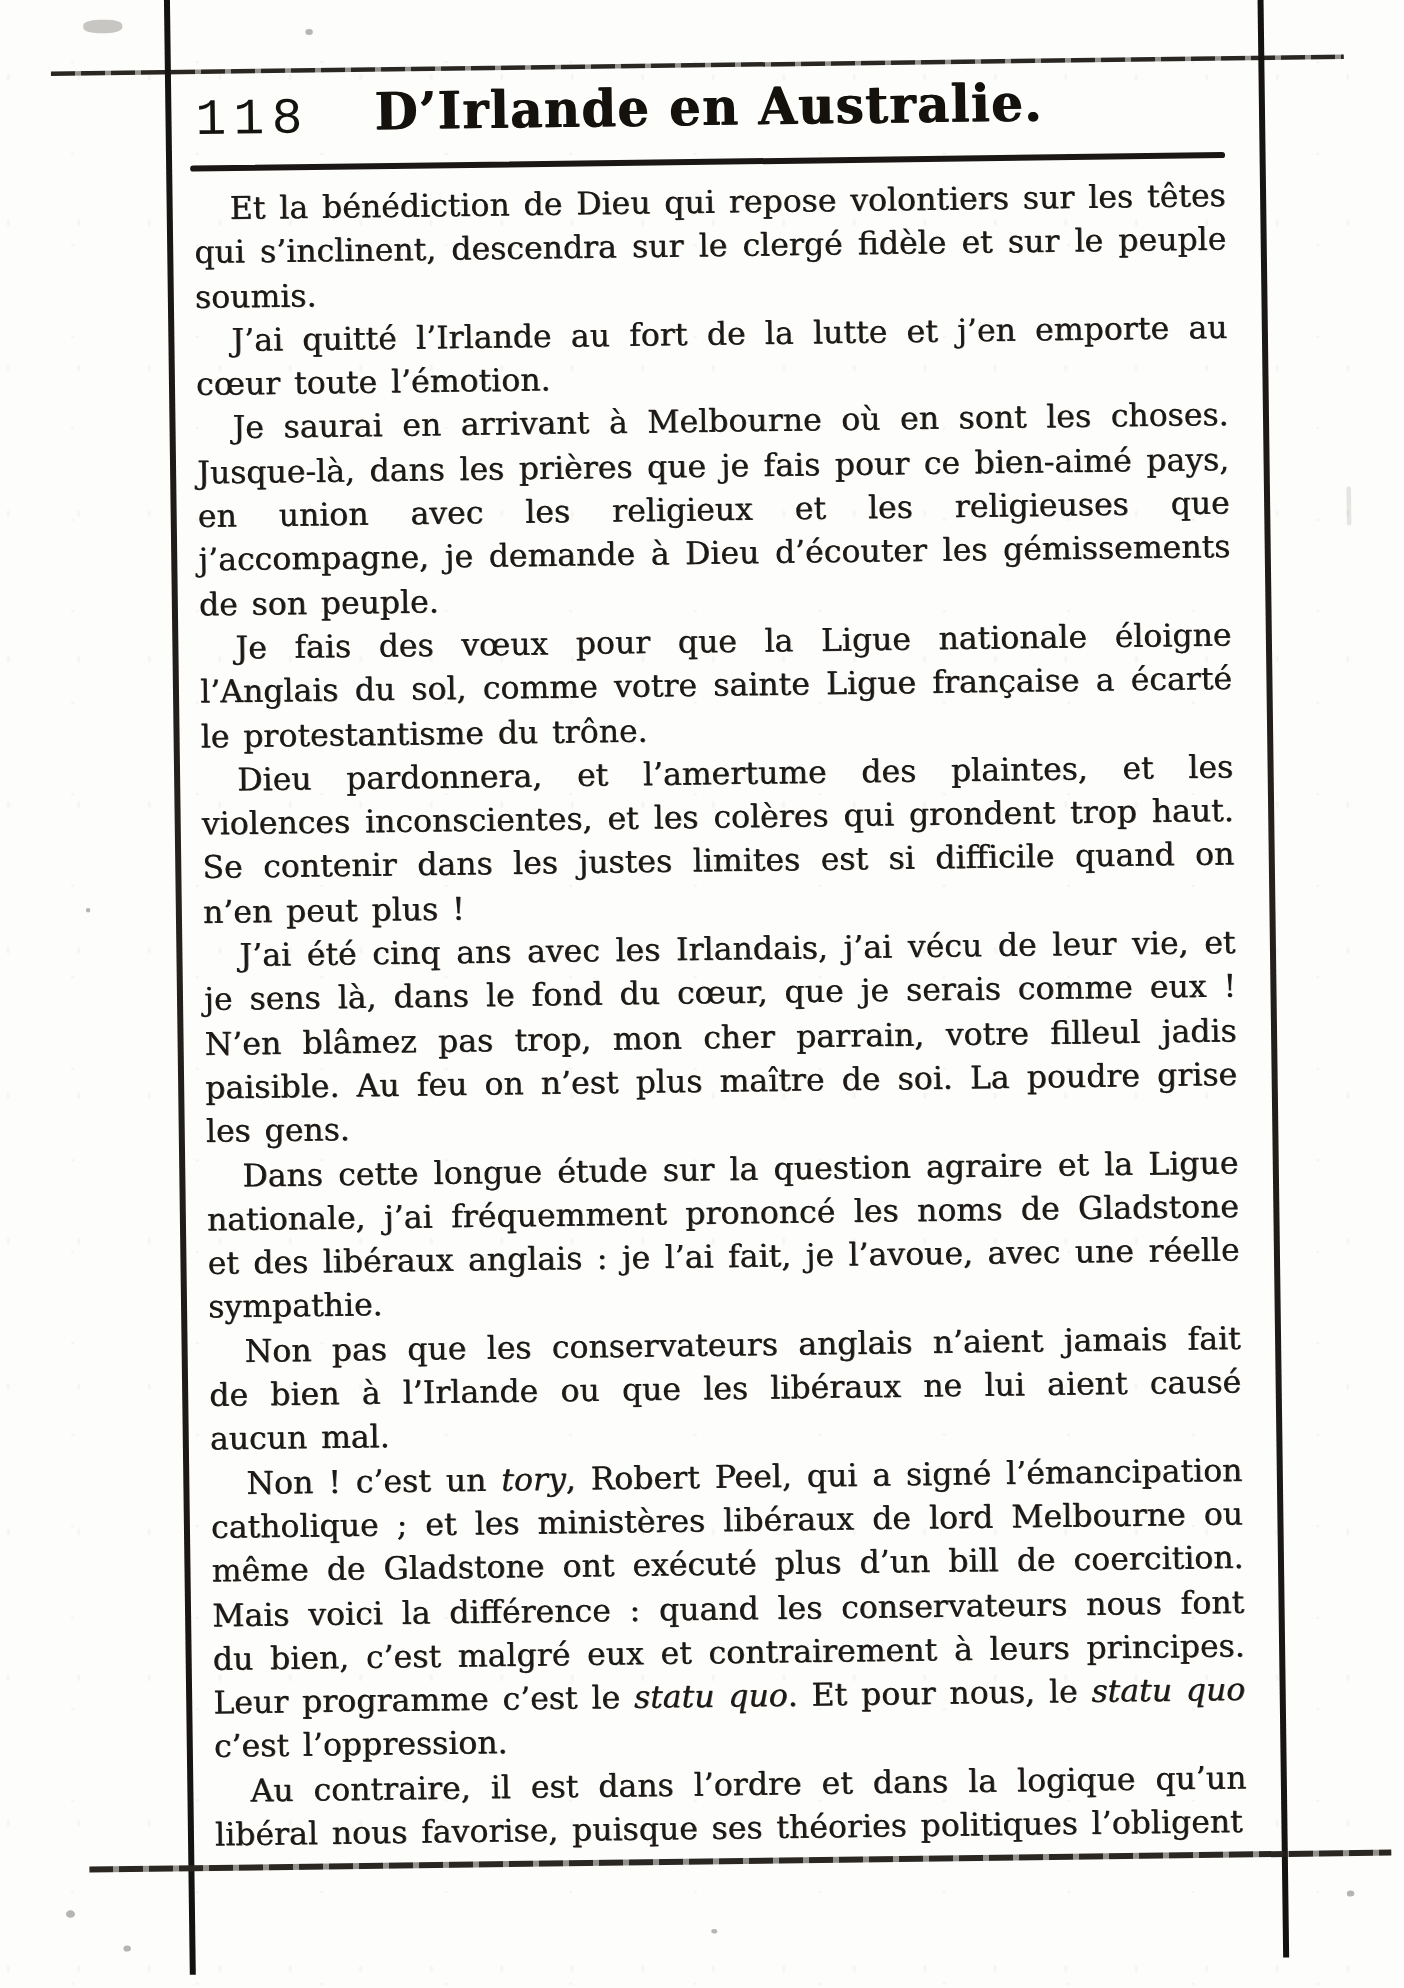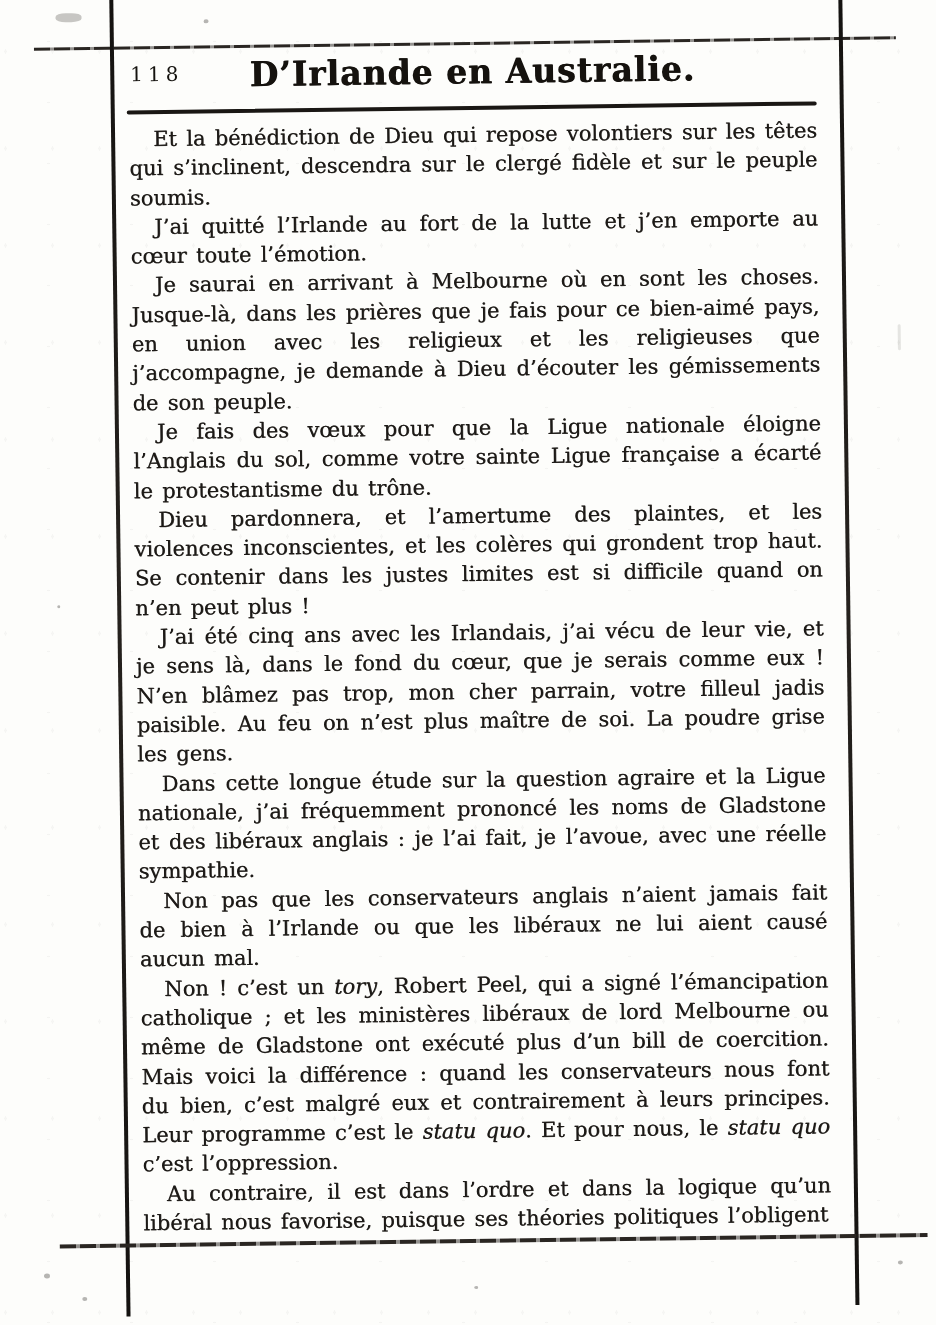--- a/index.html
+++ b/index.html
@@ -55,23 +55,24 @@
   
   .header {
     position: absolute;
     left: 136px; top: 52px;
     width: 688px;
     text-align: center;
   }
   .pagenum {
     position: absolute;
     left: 2px; top: 6px;
-    font-size: 20px;
+    font-size: 34px;
     letter-spacing: 5px;
     color: #15130f;
+    font-family: Liberation Mono, monospace;
   }
   .running-title {
     display: inline-block;
     font-size: 33px;
     font-weight: 700;
     letter-spacing: 1px;
     color: #15120e;
     text-shadow: 0.7px 0 0 #15120e;
     transform: scaleY(1.04);
   }

